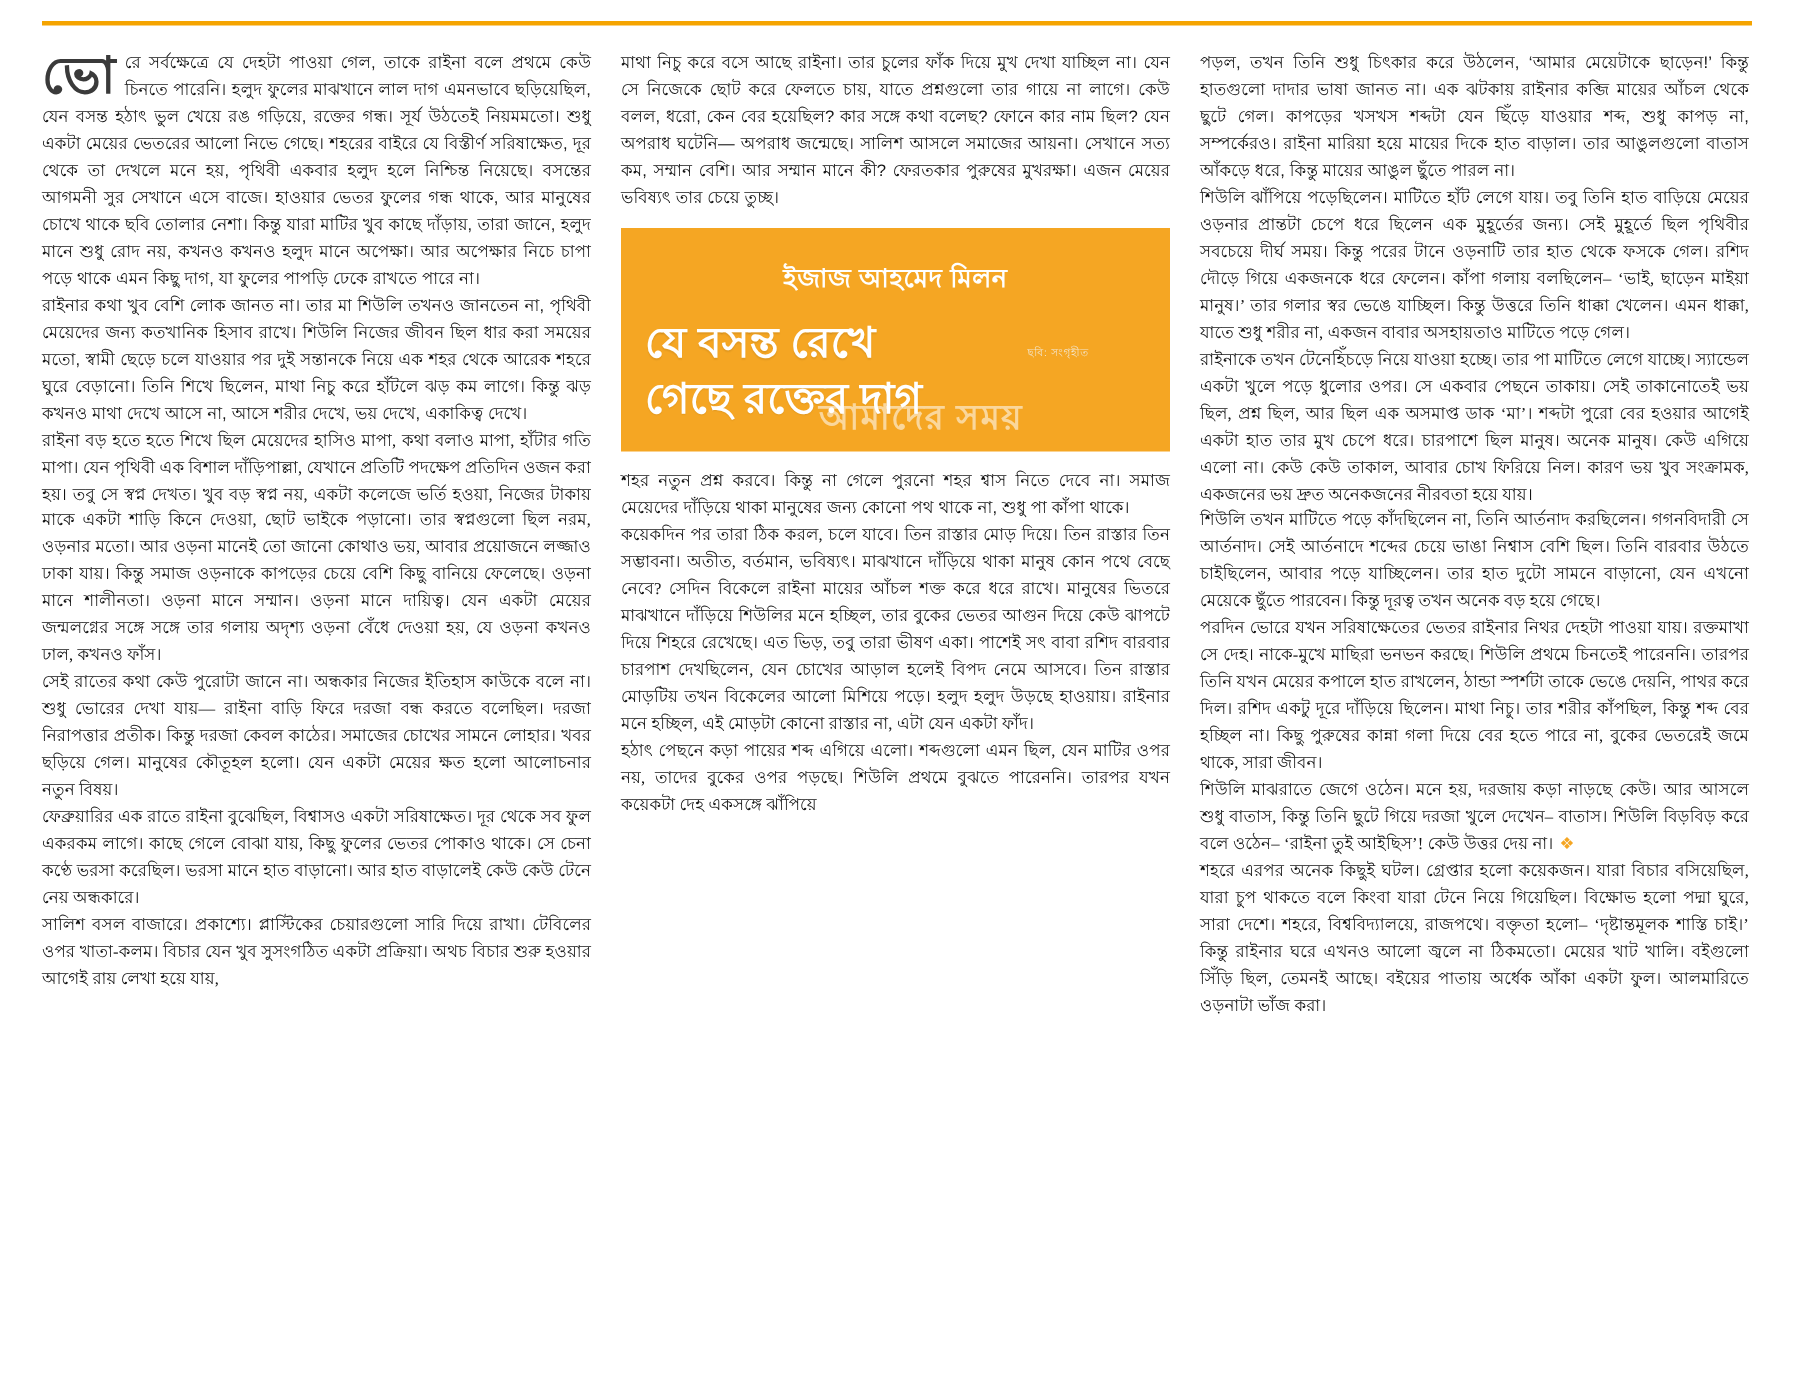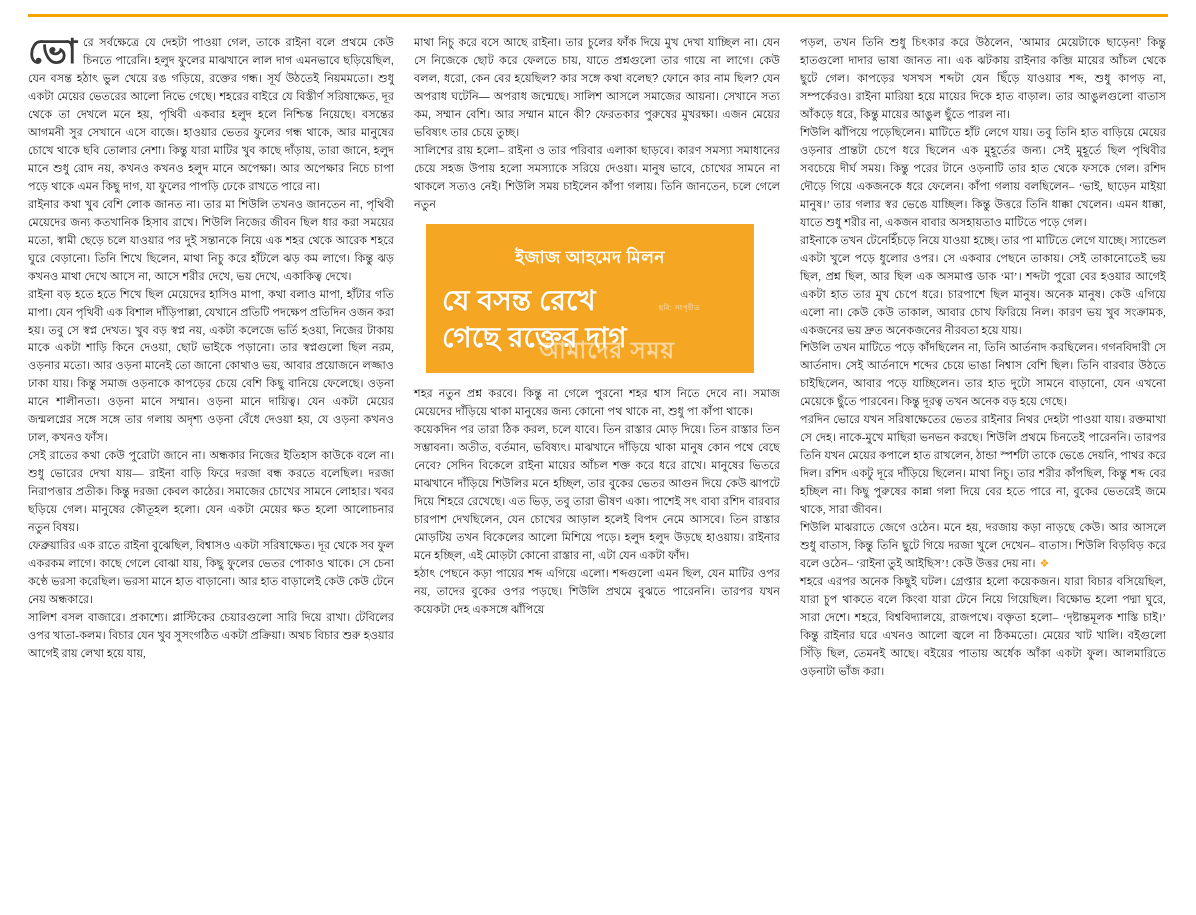--- a/index.html
+++ b/index.html
@@ -66,24 +66,24 @@
   }
   .dropcap-wrap::after {
     content: "";
     display: block;
     clear: both;
   }
 
   
   .headline-box {
     background: #f5a623;
-    width: 328px;
+    width: 366px;
     box-sizing: border-box;
     padding: 20px 16px 16px 16px;
-    margin: 10px 0 12px 12px;
+    margin: 10px 0 12px 0;
     position: relative;
     overflow: hidden;
   }
   .headline-author {
     color: #ffffff;
     font-size: 17px;
     font-weight: bold;
     letter-spacing: 0.4px;
     margin-bottom: 12px;
     text-align: center;
@@ -144,21 +144,20 @@
       </div>
       <p>রাইনার কথা খুব বেশি লোক জানত না। তার মা শিউলি তখনও জানতেন না, পৃথিবী মেয়েদের জন্য কতখানিক হিসাব রাখে। শিউলি নিজের জীবন ছিল ধার করা সময়ের মতো, স্বামী ছেড়ে চলে যাওয়ার পর দুই সন্তানকে নিয়ে এক শহর থেকে আরেক শহরে ঘুরে বেড়ানো। তিনি শিখে ছিলেন, মাথা নিচু করে হাঁটলে ঝড় কম লাগে। কিন্তু ঝড় কখনও মাথা দেখে আসে না, আসে শরীর দেখে, ভয় দেখে, একাকিত্ব দেখে।</p>
       <p>রাইনা বড় হতে হতে শিখে ছিল মেয়েদের হাসিও মাপা, কথা বলাও মাপা, হাঁটার গতি মাপা। যেন পৃথিবী এক বিশাল দাঁড়িপাল্লা, যেখানে প্রতিটি পদক্ষেপ প্রতিদিন ওজন করা হয়। তবু সে স্বপ্ন দেখত। খুব বড় স্বপ্ন নয়, একটা কলেজে ভর্তি হওয়া, নিজের টাকায় মাকে একটা শাড়ি কিনে দেওয়া, ছোট ভাইকে পড়ানো। তার স্বপ্নগুলো ছিল নরম, ওড়নার মতো। আর ওড়না মানেই তো জানো কোথাও ভয়, আবার প্রয়োজনে লজ্জাও ঢাকা যায়। কিন্তু সমাজ ওড়নাকে কাপড়ের চেয়ে বেশি কিছু বানিয়ে ফেলেছে। ওড়না মানে শালীনতা। ওড়না মানে সম্মান। ওড়না মানে দায়িত্ব। যেন একটা মেয়ের জন্মলগ্নের সঙ্গে সঙ্গে তার গলায় অদৃশ্য ওড়না বেঁধে দেওয়া হয়, যে ওড়না কখনও ঢাল, কখনও ফাঁস।</p>
       <p>সেই রাতের কথা কেউ পুরোটা জানে না। অন্ধকার নিজের ইতিহাস কাউকে বলে না। শুধু ভোরের দেখা যায়— রাইনা বাড়ি ফিরে দরজা বন্ধ করতে বলেছিল। দরজা নিরাপত্তার প্রতীক। কিন্তু দরজা কেবল কাঠের। সমাজের চোখের সামনে লোহার। খবর ছড়িয়ে গেল। মানুষের কৌতূহল হলো। যেন একটা মেয়ের ক্ষত হলো আলোচনার নতুন বিষয়।</p>
       <p>ফেব্রুয়ারির এক রাতে রাইনা বুঝেছিল, বিশ্বাসও একটা সরিষাক্ষেত। দূর থেকে সব ফুল একরকম লাগে। কাছে গেলে বোঝা যায়, কিছু ফুলের ভেতর পোকাও থাকে। সে চেনা কণ্ঠে ভরসা করেছিল। ভরসা মানে হাত বাড়ানো। আর হাত বাড়ালেই কেউ কেউ টেনে নেয় অন্ধকারে।</p>
       <p>সালিশ বসল বাজারে। প্রকাশ্যে। প্লাস্টিকের চেয়ারগুলো সারি দিয়ে রাখা। টেবিলের ওপর খাতা-কলম। বিচার যেন খুব সুসংগঠিত একটা প্রক্রিয়া। অথচ বিচার শুরু হওয়ার আগেই রায় লেখা হয়ে যায়,</p>
     </div>
 
     <div class="col">
       <p>মাথা নিচু করে বসে আছে রাইনা। তার চুলের ফাঁক দিয়ে মুখ দেখা যাচ্ছিল না। যেন সে নিজেকে ছোট করে ফেলতে চায়, যাতে প্রশ্নগুলো তার গায়ে না লাগে। কেউ বলল, ধরো, কেন বের হয়েছিল? কার সঙ্গে কথা বলেছ? ফোনে কার নাম ছিল? যেন অপরাধ ঘটেনি— অপরাধ জন্মেছে। সালিশ আসলে সমাজের আয়না। সেখানে সত্য কম, সম্মান বেশি। আর সম্মান মানে কী? ফেরতকার পুরুষের মুখরক্ষা। এজন মেয়ের ভবিষ্যৎ তার চেয়ে তুচ্ছ।</p>
-      <p>সালিশের রায় হলো– রাইনা ও তার পরিবার এলাকা ছাড়বে। কারণ সমস্যা সমাধানের চেয়ে সহজ উপায় হলো সমস্যাকে সরিয়ে দেওয়া। মানুষ ভাবে, চোখের সামনে না থাকলে সত্যও নেই। শিউলি সময় চাইলেন কাঁপা গলায়। তিনি জানতেন, চলে গেলে নতুন</p>
 
       <div class="headline-box">
         <div class="headline-author">ইজাজ আহমেদ মিলন</div>
         <div class="headline-title">
           <span>যে বসন্ত রেখে</span>
           <span class="line2">গেছে রক্তের দাগ</span>
         </div>
         <div class="photo-credit">ছবি: সংগৃহীত</div>
         <div class="watermark">আমাদের সময়</div>
       </div>

